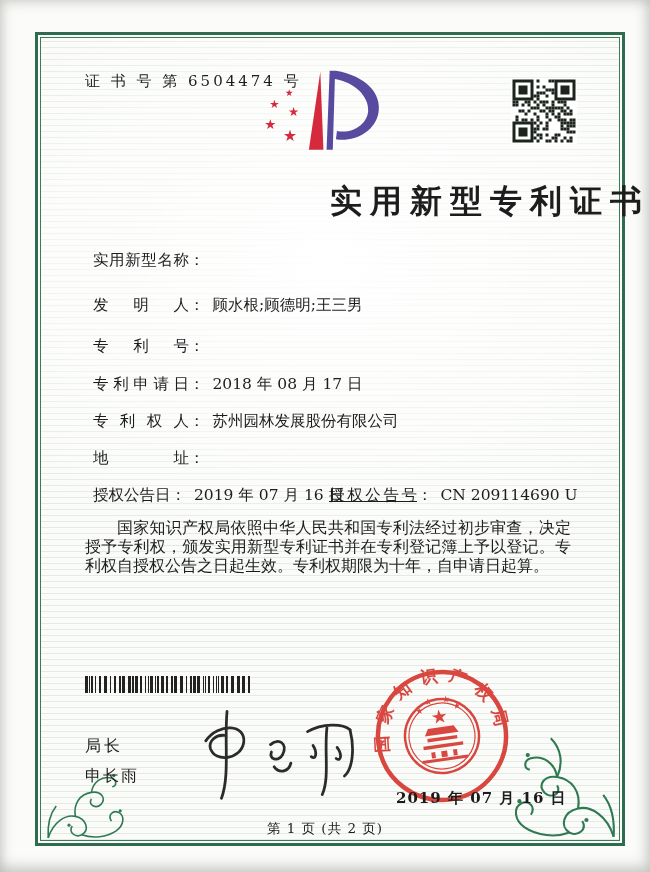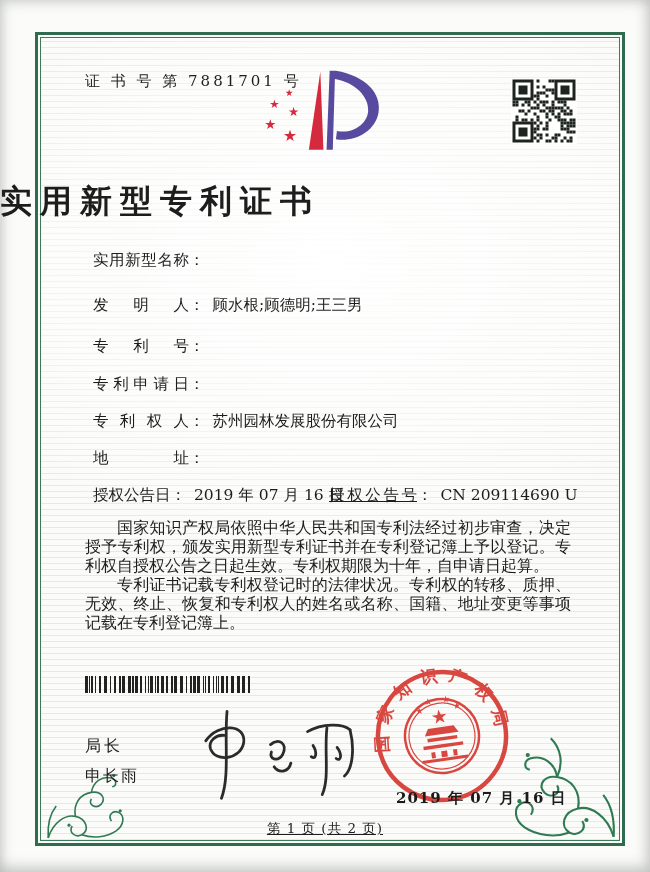--- a/index.html
+++ b/index.html
@@ -17,21 +17,21 @@
   .frame-inner{position:absolute;inset:2px;border:1px solid #3c7a59;}
   .bg{position:absolute;inset:3px;
     background-image:
       radial-gradient(ellipse 430px 300px at 50% 28%, rgba(255,255,255,.95), rgba(255,255,255,.45) 65%, rgba(255,255,255,0) 100%),
       repeating-linear-gradient(0deg, rgba(118,168,133,.18) 0px, rgba(118,168,133,.18) 1px, rgba(255,255,255,0) 1px, rgba(255,255,255,0) 6px);
   }
   
   .cert-no{position:absolute;left:85px;top:72px;font-size:15px;letter-spacing:3px;}
   .logo{position:absolute;left:260px;top:68px;width:130px;height:100px;}
   .qr{position:absolute;left:511px;top:78px;width:66px;height:66px;}
-  .title{position:absolute;left:0;top:180px;width:650px;text-align:left;
+  .title{position:absolute;left:0;top:180px;width:650px;text-align:right;
     font-size:32px;font-weight:bold;letter-spacing:8px;}
   
   .fields{position:absolute;left:85px;top:250px;width:490px;font-size:15.5px;}
   .row{position:absolute;left:8px;display:flex;white-space:nowrap;}
   .row.r0{top:0px}.row.r1{top:45px}.row.r2{top:86px}.row.r3{top:124px}
   .row.r4{top:161px}.row.r5{top:198px}.row.r6{top:235px}
   .half1{width:236px;display:flex;white-space:nowrap;}
   .lbl{display:inline-block;width:96px;text-align:justify;text-align-last:justify;}
   .lbl2{display:inline-block;width:88px;text-align:justify;text-align-last:justify;text-decoration:underline;}
   .colon{margin-right:8px;}
@@ -39,21 +39,21 @@
   .body-text{position:absolute;left:85px;top:518px;width:486px;
     font-size:16px;line-height:19px;text-align:justify;}
   .body-text p{margin:0;text-indent:2em;}
   
   .barcode{position:absolute;left:85px;top:676px;width:165px;height:17px;background:#fff0;}
   .director-label{position:absolute;left:85px;top:736px;font-size:16px;letter-spacing:3px;}
   .director-name{position:absolute;left:85px;top:766px;font-size:16px;letter-spacing:2px;}
   .signature{position:absolute;left:178px;top:702px;width:185px;height:100px;}
   .seal{position:absolute;left:367px;top:661px;width:150px;height:150px;opacity:.9;transform:rotate(-8deg);}
   .seal-date{position:absolute;left:396px;top:789px;font-size:15px;font-weight:600;letter-spacing:1px;color:#1b1b1b;z-index:5;}
-  .page-num{position:absolute;left:0;top:820px;width:650px;text-align:center;font-size:13.5px;letter-spacing:1px;text-decoration:underline;}
+  .page-num{position:absolute;left:0;top:820px;width:650px;text-align:center;font-size:13.5px;letter-spacing:1px;}
   .flourish{position:absolute;pointer-events:none;}
   .fl-left{left:37px;top:758px;width:112px;height:84px;}
   .fl-right{left:492px;top:732px;width:126px;height:110px;transform:scaleX(-1);}
 </style>
 </head>
 <body>
 
 <div class="frame">
   <div class="bg"></div>
   <div class="frame-inner"></div>
@@ -82,21 +82,21 @@
     <path d="M4,100 C3,84 6,70 14,60"></path>
     <path d="M58,43 C52,30 54,16 64,6"></path>
   </g>
   <g fill="#2f7a52">
     <circle cx="86" cy="22" r="2"></circle>
       <circle cx="94" cy="66" r="2"></circle>
       <circle cx="30" cy="84" r="2"></circle>
   </g>
 </svg>
 
-<div class="cert-no">证 书 号 第 7881701 号</div>
+<div class="cert-no">证 书 号 第 6504474 号</div>
 
 <svg class="logo" viewBox="0 0 125 95">
   <text x="24" y="26" font-size="9" fill="#d5293d">★</text>
   <text x="9" y="38" font-size="11" fill="#d5293d">★</text>
   <text x="27" y="46" font-size="12" fill="#d5293d">★</text>
   <text x="4" y="58" font-size="13" fill="#d5293d">★</text>
   <text x="22" y="70" font-size="15" fill="#d5293d">★</text>
   <polygon points="58,3 47,78 61,78" fill="#d5293d"></polygon>
   <path d="M64,78 L67,2 L73,2 C102,7 117,24 114,42 C111,61 90,71 73,68 L74,60 C90,63 103,53 104,41 C105,27 91,13 72,10 L70,78 Z" fill="#584a9e"></path>
 </svg>
@@ -249,20 +249,21 @@
       <span class="colon">：</span>
       <span>顾水根;顾德明;王三男</span>
   </div>
   <div class="row r2">
     <span class="lbl">专利号</span>
       <span class="colon">：</span>
   </div>
   <div class="row r3">
     <span class="lbl">专利申请日</span>
       <span class="colon">：</span>
+      <span>2018 年 08 月 17 日</span>
   </div>
   <div class="row r4">
     <span class="lbl">专利权人</span>
       <span class="colon">：</span>
       <span>苏州园林发展股份有限公司</span>
   </div>
   <div class="row r5">
     <span class="lbl">地址</span>
       <span class="colon">：</span>
   </div>
@@ -273,21 +274,20 @@
         <span>2019 年 07 月 16 日</span>
     </span>
     <span>
       <span class="lbl2">授权公告号</span><span class="colon">：</span><span>CN 209114690 U</span>
     </span>
   </div>
 </div>
 
 <div class="body-text">
   <p>国家知识产权局依照中华人民共和国专利法经过初步审查，决定授予专利权，颁发实用新型专利证书并在专利登记簿上予以登记。专利权自授权公告之日起生效。专利权期限为十年，自申请日起算。</p>
-  <p>专利证书记载专利权登记时的法律状况。专利权的转移、质押、无效、终止、恢复和专利权人的姓名或名称、国籍、地址变更等事项记载在专利登记簿上。</p>
 </div>
 
 <svg class="barcode" id="barcode" viewBox="0 0 165 17" preserveAspectRatio="none">
     <rect x="0" y="0" width="3" height="17" fill="#222222"></rect>
     <rect x="4" y="0" width="1" height="17" fill="#222222"></rect>
     <rect x="6" y="0" width="2" height="17" fill="#222222"></rect>
     <rect x="10" y="0" width="1" height="17" fill="#222222"></rect>
     <rect x="14" y="0" width="2" height="17" fill="#222222"></rect>
     <rect x="19" y="0" width="3" height="17" fill="#222222"></rect>
     <rect x="25" y="0" width="1" height="17" fill="#222222"></rect>

